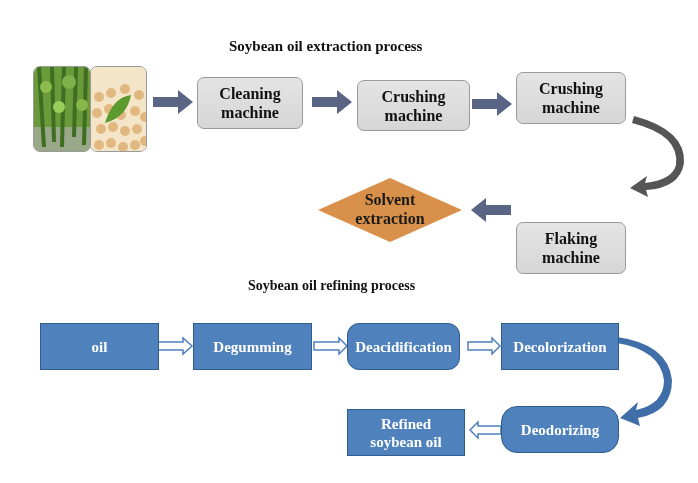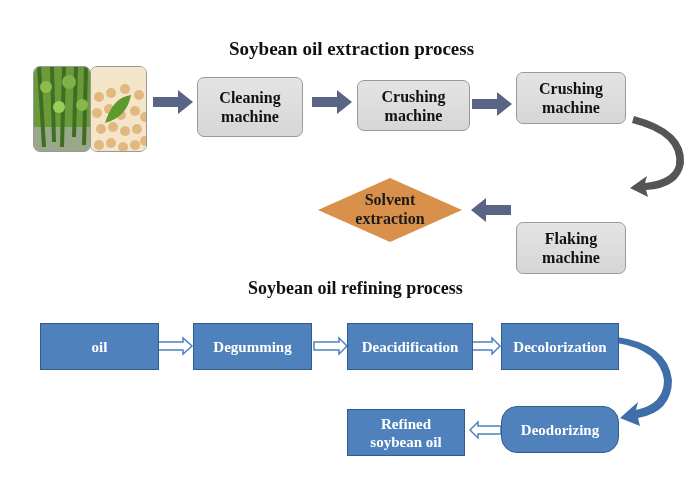--- a/index.html
+++ b/index.html
@@ -1,36 +1,36 @@
 <!DOCTYPE html>
 <html><head>
 <meta charset="utf-8">
 <style>
   html, body { margin:0; padding:0; background:#ffffff; }
   body { width:698px; height:483px; position:relative; overflow:hidden;
          font-family:"Liberation Serif", serif; }
-  .title { position:absolute; font-weight:bold; color:#111; font-size:19px; white-space:nowrap; }
+  .title { position:absolute; font-weight:bold; color:#111; font-size:15px; white-space:nowrap; }
   .gbox { position:absolute; background:linear-gradient(#e4e4e4,#d6d6d6); border:1.5px solid #9a9a9a;
           border-radius:7px; box-sizing:border-box; display:flex; flex-direction:column;
           align-items:center; justify-content:center; text-align:center; font-weight:bold;
           color:#111; font-size:16px; line-height:19px; }
   .bbox { position:absolute; background:#4f81bd; border:1.5px solid #2f5d8e; box-sizing:border-box;
           display:flex; flex-direction:column; align-items:center; justify-content:center;
           text-align:center; font-weight:bold; color:#fff; font-size:15px; line-height:18px; }
   .photo { position:absolute; border:1.5px solid #9a9a9a; border-radius:7px; overflow:hidden; box-sizing:border-box; }
   svg.ov { position:absolute; left:0; top:0; }
   .diamond-text { position:absolute; display:flex; flex-direction:column; align-items:center;
                   justify-content:center; text-align:left; font-weight:bold; color:#1a1a1a;
                   font-size:16px; line-height:19px; }
 </style>
 </head>
 <body>
 
 <div class="title" style="left:229px;top:38px;">Soybean oil extraction process</div>
-<div class="title" style="left:248px;top:278px;font-size:18px;">Soybean oil refining process</div>
+<div class="title" style="left:248px;top:278px;font-size:14px;">Soybean oil refining process</div>
 
 <div class="photo" style="left:33px;top:66px;width:58px;height:86px;">
   <svg width="58" height="86">
     <rect width="58" height="86" fill="#6a9a3a"></rect>
     <rect y="60" width="58" height="26" fill="#9aa88a"></rect>
     <path d="M5 0 L10 80 M18 0 L20 75 M30 0 L28 80 M42 0 L40 70 M52 0 L50 78" stroke="#3f6e22" stroke-width="4" fill="none"></path>
     <circle cx="12" cy="20" r="6" fill="#8cbc4c"></circle>
       <circle cx="35" cy="15" r="7" fill="#7fb04a"></circle>
     <circle cx="25" cy="40" r="6" fill="#9acd5a"></circle>
       <circle cx="48" cy="38" r="6" fill="#88b84a"></circle>
@@ -75,21 +75,21 @@
 
   <g fill="#fff" stroke="#4f81bd" stroke-width="1.5">
     <polygon points="157,342 183,342 183,338 192,346 183,354 183,350 157,350"></polygon>
     <polygon points="314,342 339,342 339,338 347,346 339,354 339,350 314,350"></polygon>
     <polygon points="468,342 492,342 492,338 500,346 492,354 492,350 468,350"></polygon>
     <polygon points="501,426 478,426 478,422 470,430 478,438 478,434 501,434"></polygon>
   </g>
   <path d="M617,343 Q660,350 664,380 Q664,404 636,410 L638,402 L620,418 L640,426 L638,418 Q672,412 672,380 Q668,344 617,337 Z" fill="#3f6ea8"></path>
 </svg>
 
-<div class="gbox" style="left:197px;top:77px;width:106px;height:60px;">
+<div class="gbox" style="left:197px;top:77px;width:106px;height:52px;">
   <span>Cleaning</span>
   <span>machine</span>
 </div>
 <div class="gbox" style="left:357px;top:80px;width:113px;height:51px;">
   <span>Crushing</span>
   <span>machine</span>
 </div>
 <div class="gbox" style="left:516px;top:72px;width:110px;height:52px;">
   <span>Crushing</span>
   <span>machine</span>
@@ -102,21 +102,21 @@
   <span>Solvent</span>
   <span>extraction</span>
 </div>
 
 <div class="bbox" style="left:40px;top:323px;width:119px;height:47px;">
   <span>oil</span>
 </div>
 <div class="bbox" style="left:193px;top:323px;width:119px;height:47px;">
   <span>Degumming</span>
 </div>
-<div class="bbox" style="left:347px;top:323px;width:126px;height:47px;">
+<div class="bbox" style="left:347px;top:323px;width:113px;height:47px;border-radius:12px;">
   <span>Deacidification</span>
 </div>
 <div class="bbox" style="left:501px;top:323px;width:118px;height:47px;">
   <span>Decolorization</span>
 </div>
 <div class="bbox" style="left:501px;top:406px;width:118px;height:47px;border-radius:16px;">
   <span>Deodorizing</span>
 </div>
 <div class="bbox" style="left:347px;top:409px;width:118px;height:47px;">
   <span>Refined</span>

